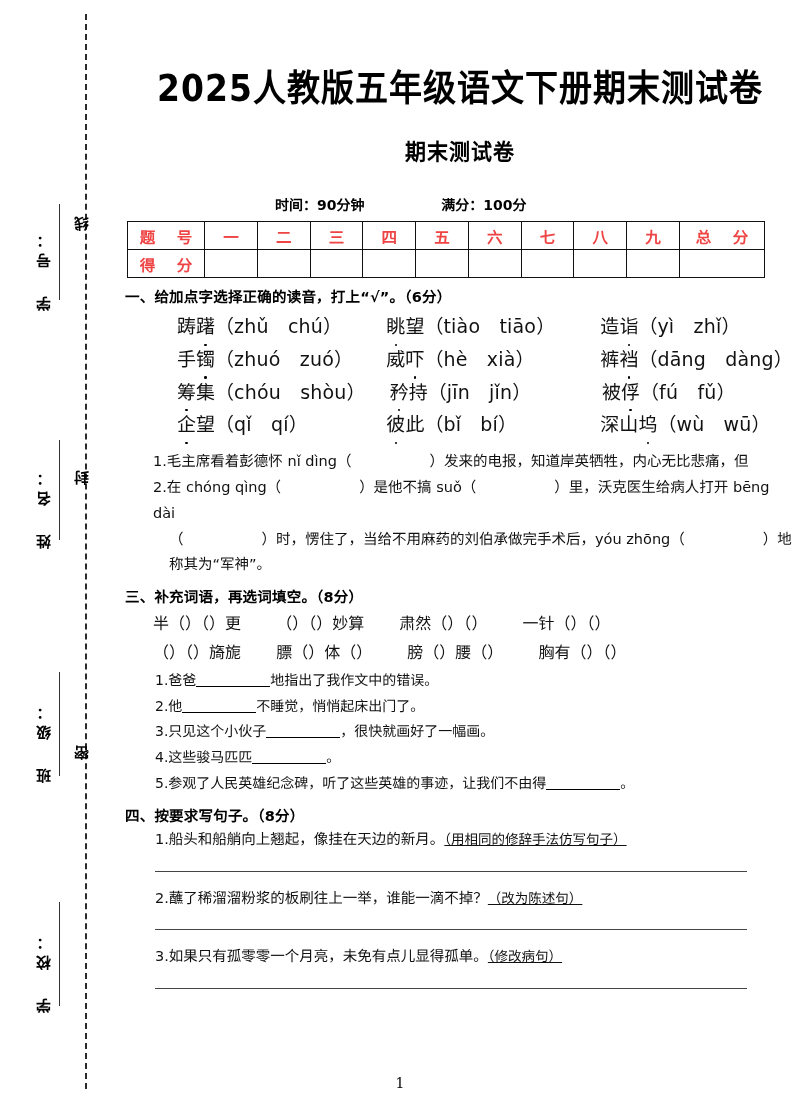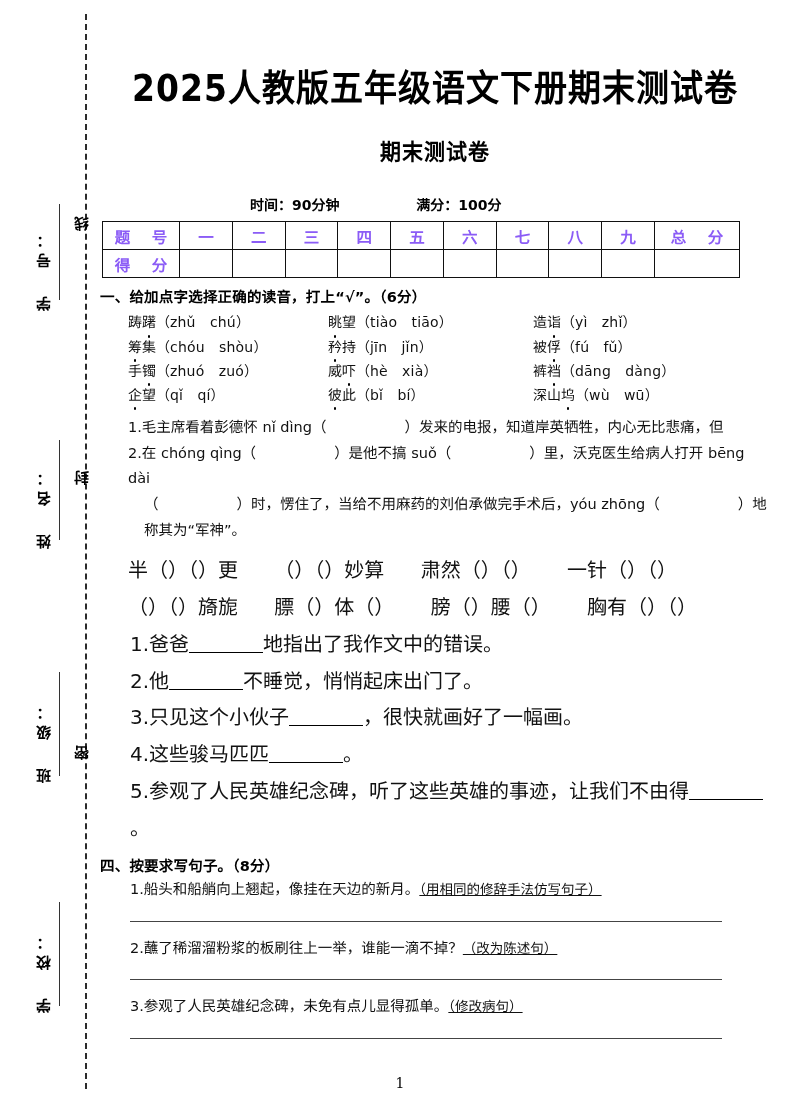--- a/index.html
+++ b/index.html
@@ -71,21 +71,21 @@
     border-left: 1px solid #333;
   }
   .f1 { top: 228px; }   .r1 { top: 204px; height: 96px; }
   .f2 { top: 466px; }   .r2 { top: 440px; height: 100px; }
   .f3 { top: 700px; }   .r3 { top: 672px; height: 104px; }
   .f4 { top: 930px; }   .r4 { top: 902px; height: 104px; }
 
   
   .content {
     position: absolute;
-    left: 100px;
+    left: 125px;
     top: 0;
     width: 670px;
     height: 905px;
   }
 
   .main-title {
     margin: 0;
     padding-top: 52px;
     text-align: center;
     font-size: 33px;
@@ -125,21 +125,21 @@
     width: 638px;
     table-layout: fixed;
   }
   table.score td {
     border: 1px solid #111;
     height: 27px;
     text-align: center;
     vertical-align: middle;
     font-size: 15.5px;
     font-weight: 700;
-    color: #8b5cf6;
+    color: #ef4444;
     padding: 0;
   }
   table.score td.hd {
     width: 76px;
     letter-spacing: 8px;
     text-indent: 8px;
   }
   table.score td.tot {
     width: 84px;
     letter-spacing: 8px;
@@ -159,22 +159,23 @@
   
   .pinyin-grid {
     margin-top: 2px;
     padding-left: 28px;
   }
   .pinyin-row {
     display: flex;
     line-height: 1.72;
   }
   .pinyin-cell {
-    font-size: 14px;
+    font-size: 19px;
     white-space: nowrap;
+    margin-left: 24px;
   }
   .pinyin-cell.c1 { width: 200px; }
   .pinyin-cell.c2 { width: 205px; }
   .pinyin-cell.c3 { width: 210px; }
   .dotted {
     position: relative;
     display: inline-block;
   }
   .dotted::after {
     content: "";
@@ -199,30 +200,30 @@
   .num-item .ind { padding-left: 16px; display: block; }
   .blankp {
     display: inline-block;
     min-width: 78px;
   }
 
   
   .word-row {
     padding-left: 28px;
     line-height: 1.85;
-    font-size: 20px;
+    font-size: 16px;
     white-space: nowrap;
   }
   .word-row .wcell { display: inline-block; }
   .wgapbig { display: inline-block; width: 30px; }
 
   .fill-item {
     padding-left: 30px;
     line-height: 1.84;
-    font-size: 20px;
+    font-size: 14px;
   }
   .ul {
     display: inline-block;
     border-bottom: 1px solid #000;
     width: 74px;
     height: 14px;
     vertical-align: -2px;
   }
 
   
@@ -320,29 +321,29 @@
       <div class="qhead">一、给加点字选择正确的读音，打上“√”。（6分）</div>
       <div class="pinyin-grid">
 
         <div class="pinyin-row">
           <span class="pinyin-cell c1"><span>踌</span><span class="dotted">躇</span><span></span>（<span class="py">zhǔ　chú</span>）</span>
           <span class="pinyin-cell c2"><span></span><span class="dotted">眺</span><span>望</span>（<span class="py">tiào　tiāo</span>）</span>
           <span class="pinyin-cell c3"><span>造</span><span class="dotted">诣</span><span></span>（<span class="py">yì　zhǐ</span>）</span>
         </div>
 
         <div class="pinyin-row">
+          <span class="pinyin-cell c1"><span>手</span><span class="dotted">镯</span><span></span>（<span class="py">zhuó　zuó</span>）</span>
+          <span class="pinyin-cell c2"><span>威</span><span class="dotted">吓</span><span></span>（<span class="py">hè　xià</span>）</span>
+          <span class="pinyin-cell c3"><span>裤</span><span class="dotted">裆</span><span></span>（<span class="py">dāng　dàng</span>）</span>
+        </div>
+
+        <div class="pinyin-row">
           <span class="pinyin-cell c1"><span></span><span class="dotted">筹</span><span>集</span>（<span class="py">chóu　shòu</span>）</span>
           <span class="pinyin-cell c2"><span></span><span class="dotted">矜</span><span>持</span>（<span class="py">jīn　jǐn</span>）</span>
           <span class="pinyin-cell c3"><span>被</span><span class="dotted">俘</span><span></span>（<span class="py">fú　fǔ</span>）</span>
-        </div>
-
-        <div class="pinyin-row">
-          <span class="pinyin-cell c1"><span>手</span><span class="dotted">镯</span><span></span>（<span class="py">zhuó　zuó</span>）</span>
-          <span class="pinyin-cell c2"><span>威</span><span class="dotted">吓</span><span></span>（<span class="py">hè　xià</span>）</span>
-          <span class="pinyin-cell c3"><span>裤</span><span class="dotted">裆</span><span></span>（<span class="py">dāng　dàng</span>）</span>
         </div>
 
         <div class="pinyin-row">
           <span class="pinyin-cell c1"><span></span><span class="dotted">企</span><span>望</span>（<span class="py">qǐ　qí</span>）</span>
           <span class="pinyin-cell c2"><span></span><span class="dotted">彼</span><span>此</span>（<span class="py">bǐ　bí</span>）</span>
           <span class="pinyin-cell c3"><span>深山</span><span class="dotted">坞</span><span></span>（<span class="py">wù　wū</span>）</span>
         </div>
 
       </div>
     </div>
@@ -354,20 +355,21 @@
       </div>
 
       <div class="num-item">
         <span>2.</span><span>在 chóng qìng（</span><span class="blankp"></span><span>）是他不搞 suǒ（</span><span class="blankp"></span><span>）里，沃克医生给病人打开 bēng dài</span>
         <span class="ind"><span>（</span><span class="blankp"></span><span>）时，愣住了，当给不用麻药的刘伯承做完手术后，yóu zhōng（</span><span class="blankp"></span><span>）地</span></span>
         <span class="ind">称其为“军神”。</span>
       </div>
     </div>
 
     <div class="qsec">
+      <div class="qhead">三、补充词语，再选词填空。（8分）</div>
 
       <div class="word-row">
         <span class="wcell"><span>半</span>（<span class="gap"></span>）（<span class="gap"></span>）<span>更</span></span><span class="wgapbig"></span>
         <span class="wcell"><span></span>（<span class="gap"></span>）（<span class="gap"></span>）<span>妙算</span></span><span class="wgapbig"></span>
         <span class="wcell"><span>肃然</span>（<span class="gap"></span>）（<span class="gap"></span>）<span></span></span><span class="wgapbig"></span>
         <span class="wcell"><span>一针</span>（<span class="gap"></span>）（<span class="gap"></span>）<span></span></span>
       </div>
 
       <div class="word-row">
         <span class="wcell"><span></span>（<span class="gap"></span>）（<span class="gap"></span>）<span>旖旎</span></span><span class="wgapbig"></span>
@@ -385,20 +387,20 @@
 
     <div class="qsec">
       <div class="qhead">四、按要求写句子。（8分）</div>
 
       <div class="q4-item"><span>1.</span><span>船头和船艄向上翘起，像挂在天边的新月。</span><span class="hint">（用相同的修辞手法仿写句子）</span></div>
       <div class="ans-line"></div>
 
       <div class="q4-item"><span>2.</span><span>蘸了稀溜溜粉浆的板刷往上一举，谁能一滴不掉？</span><span class="hint">（改为陈述句）</span></div>
       <div class="ans-line"></div>
 
-      <div class="q4-item"><span>3.</span><span>参观了人民英雄纪念碑，未免有点儿显得孤单。</span><span class="hint">（修改病句）</span></div>
+      <div class="q4-item"><span>3.</span><span>如果只有孤零零一个月亮，未免有点儿显得孤单。</span><span class="hint">（修改病句）</span></div>
       <div class="ans-line"></div>
     </div>
 
   </div>
 
   <div class="page-num">1</div>
 </div>
 
 </body></html>

